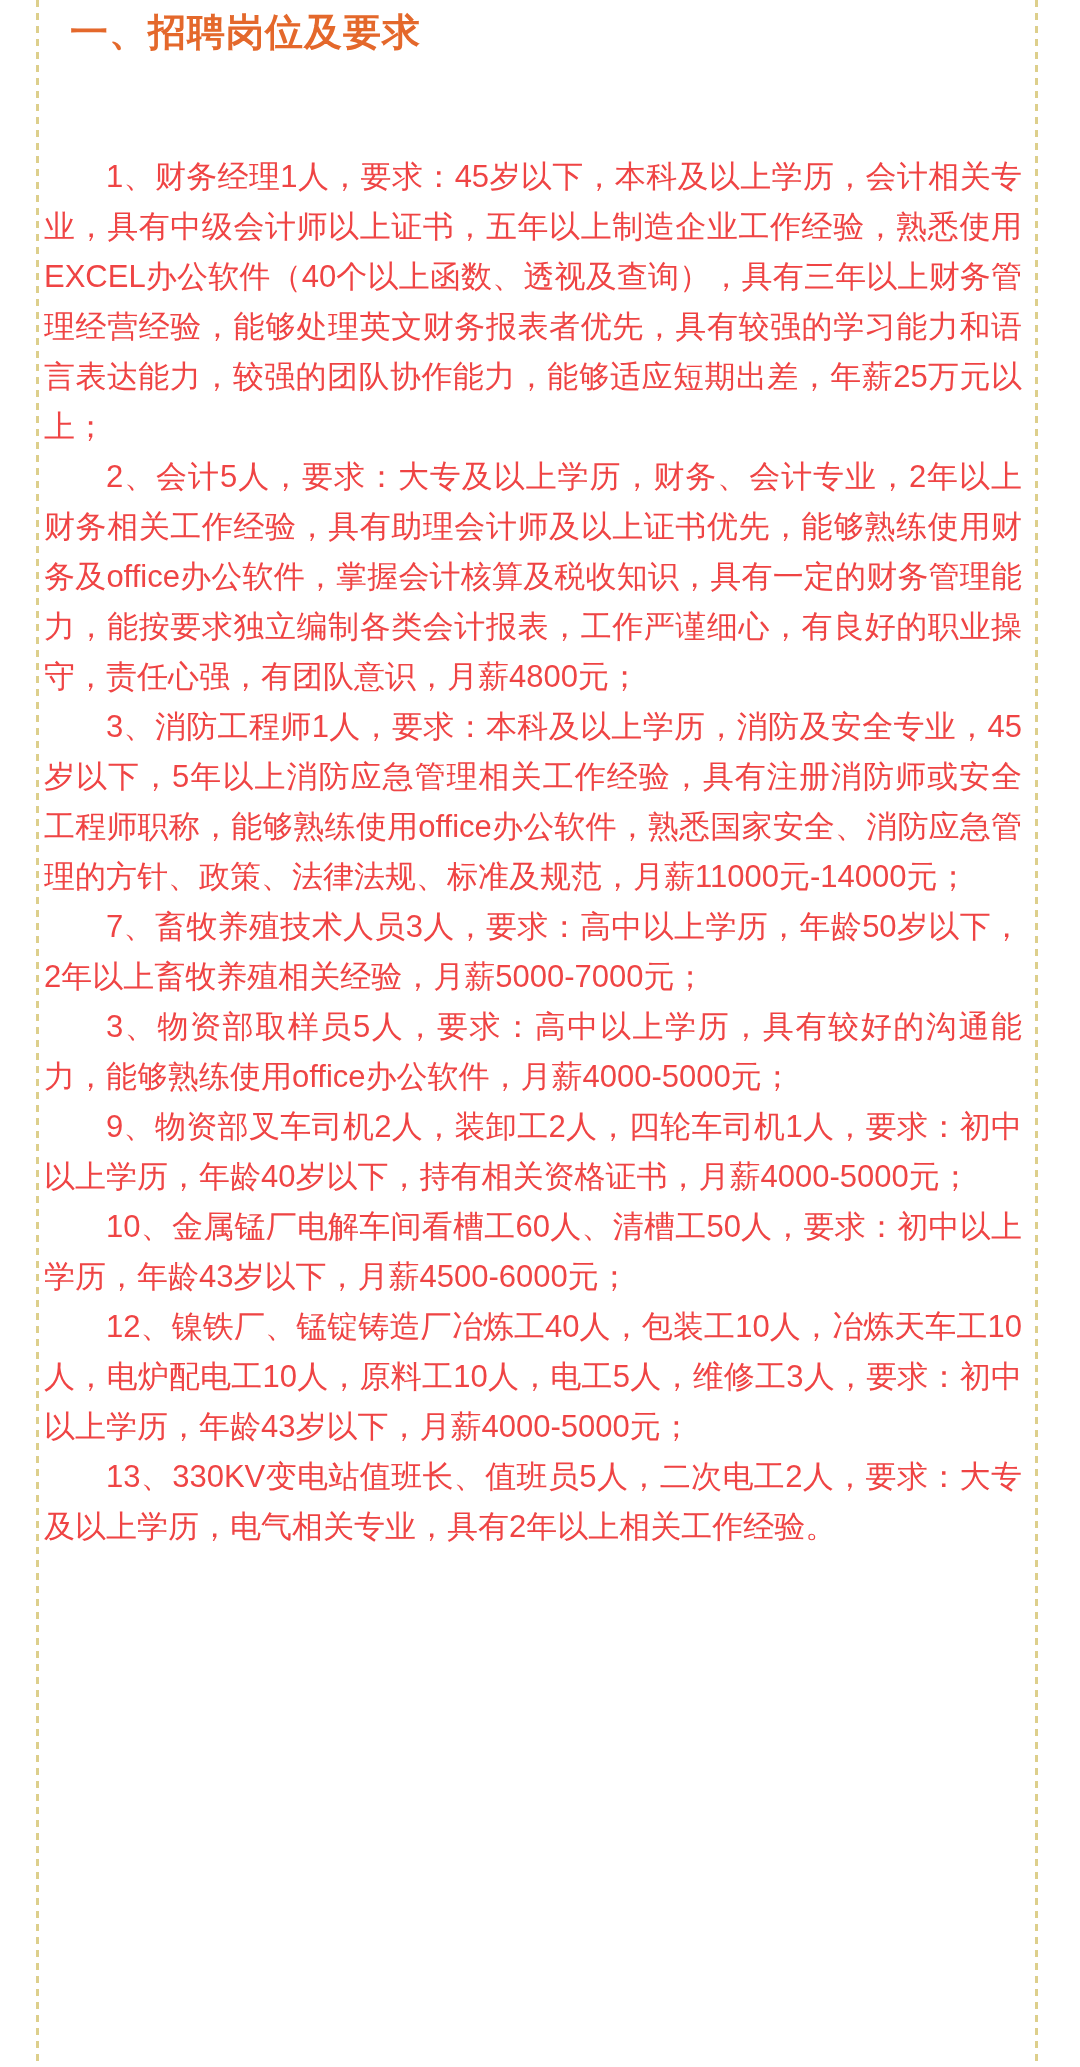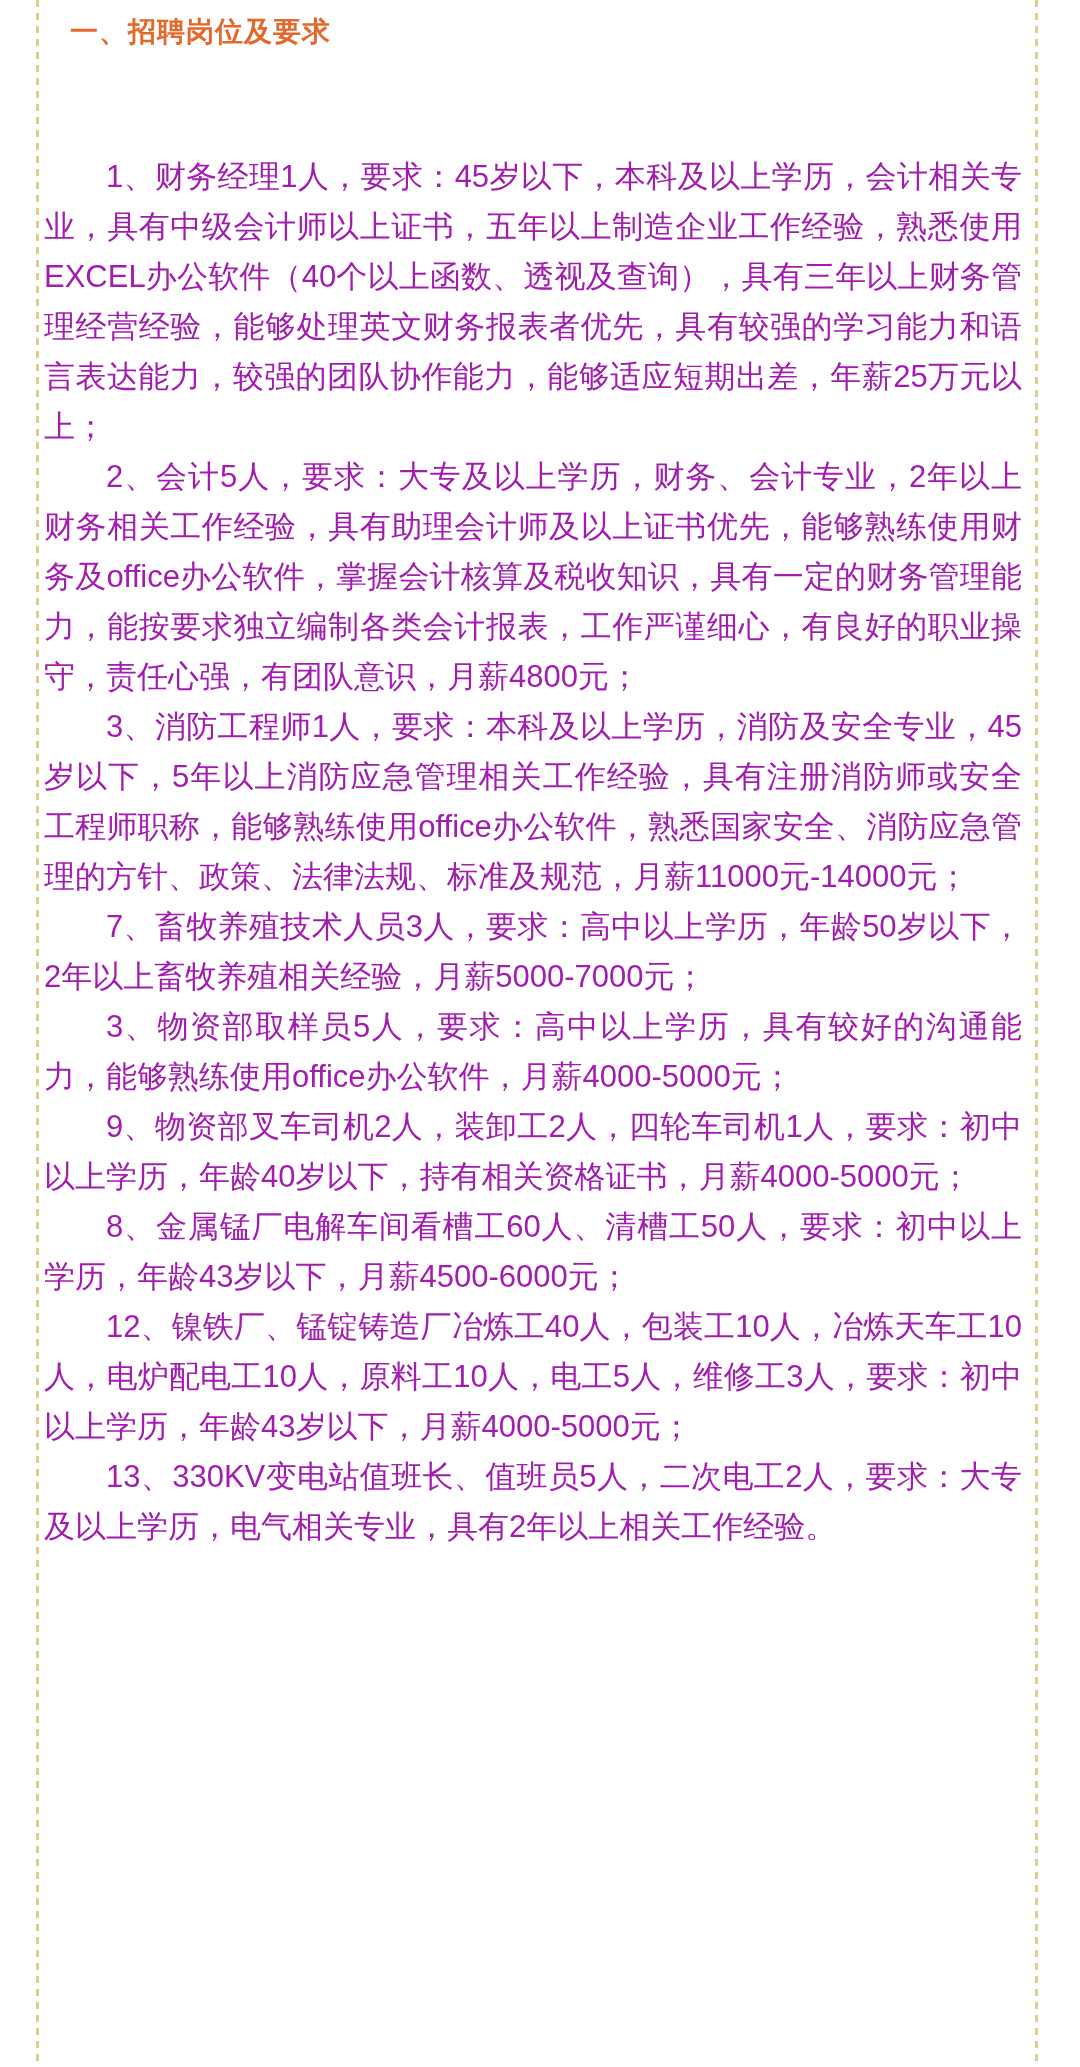--- a/index.html
+++ b/index.html
@@ -28,35 +28,35 @@
   }
   .dash-left  { left: 36px; }
   .dash-right { left: 1035px; }
 
   .content {
     position: relative;
     padding: 8px 58px 20px 44px;
   }
   .section-title {
     margin: 0 0 0 26px;
-    font-size: 28px;
+    font-size: 38px;
     line-height: 48px;
     font-weight: 700;
     color: #e4682b;
     letter-spacing: 1px;
   }
   .job-list {
     margin-top: 96px;
   }
   .job-list p {
     margin: 0;
     padding: 0;
     font-size: 31px;
     line-height: 50px;
-    color: #a21caf;
+    color: #ef4444;
     text-align: justify;
     text-indent: 2em;
     word-break: break-all;
     overflow-wrap: break-word;
   }
 </style>
 </head>
 <body>
 
 <div class="page">
@@ -66,18 +66,18 @@
   <div class="content">
     <h2 class="section-title">一、招聘岗位及要求</h2>
 
     <div class="job-list">
       <p>1、财务经理1人，要求：45岁以下，本科及以上学历，会计相关专业，具有中级会计师以上证书，五年以上制造企业工作经验，熟悉使用EXCEL办公软件（40个以上函数、透视及查询），具有三年以上财务管理经营经验，能够处理英文财务报表者优先，具有较强的学习能力和语言表达能力，较强的团队协作能力，能够适应短期出差，年薪25万元以上；</p>
       <p>2、会计5人，要求：大专及以上学历，财务、会计专业，2年以上财务相关工作经验，具有助理会计师及以上证书优先，能够熟练使用财务及office办公软件，掌握会计核算及税收知识，具有一定的财务管理能力，能按要求独立编制各类会计报表，工作严谨细心，有良好的职业操守，责任心强，有团队意识，月薪4800元；</p>
       <p>3、消防工程师1人，要求：本科及以上学历，消防及安全专业，45岁以下，5年以上消防应急管理相关工作经验，具有注册消防师或安全工程师职称，能够熟练使用office办公软件，熟悉国家安全、消防应急管理的方针、政策、法律法规、标准及规范，月薪11000元-14000元；</p>
       <p>7、畜牧养殖技术人员3人，要求：高中以上学历，年龄50岁以下，2年以上畜牧养殖相关经验，月薪5000-7000元；</p>
       <p>3、物资部取样员5人，要求：高中以上学历，具有较好的沟通能力，能够熟练使用office办公软件，月薪4000-5000元；</p>
       <p>9、物资部叉车司机2人，装卸工2人，四轮车司机1人，要求：初中以上学历，年龄40岁以下，持有相关资格证书，月薪4000-5000元；</p>
-      <p>8、金属锰厂电解车间看槽工60人、清槽工50人，要求：初中以上学历，年龄43岁以下，月薪4500-6000元；</p>
+      <p>10、金属锰厂电解车间看槽工60人、清槽工50人，要求：初中以上学历，年龄43岁以下，月薪4500-6000元；</p>
       <p>12、镍铁厂、锰锭铸造厂冶炼工40人，包装工10人，冶炼天车工10人，电炉配电工10人，原料工10人，电工5人，维修工3人，要求：初中以上学历，年龄43岁以下，月薪4000-5000元；</p>
       <p>13、330KV变电站值班长、值班员5人，二次电工2人，要求：大专及以上学历，电气相关专业，具有2年以上相关工作经验。</p>
     </div>
   </div>
 </div>
 
 </body></html>

